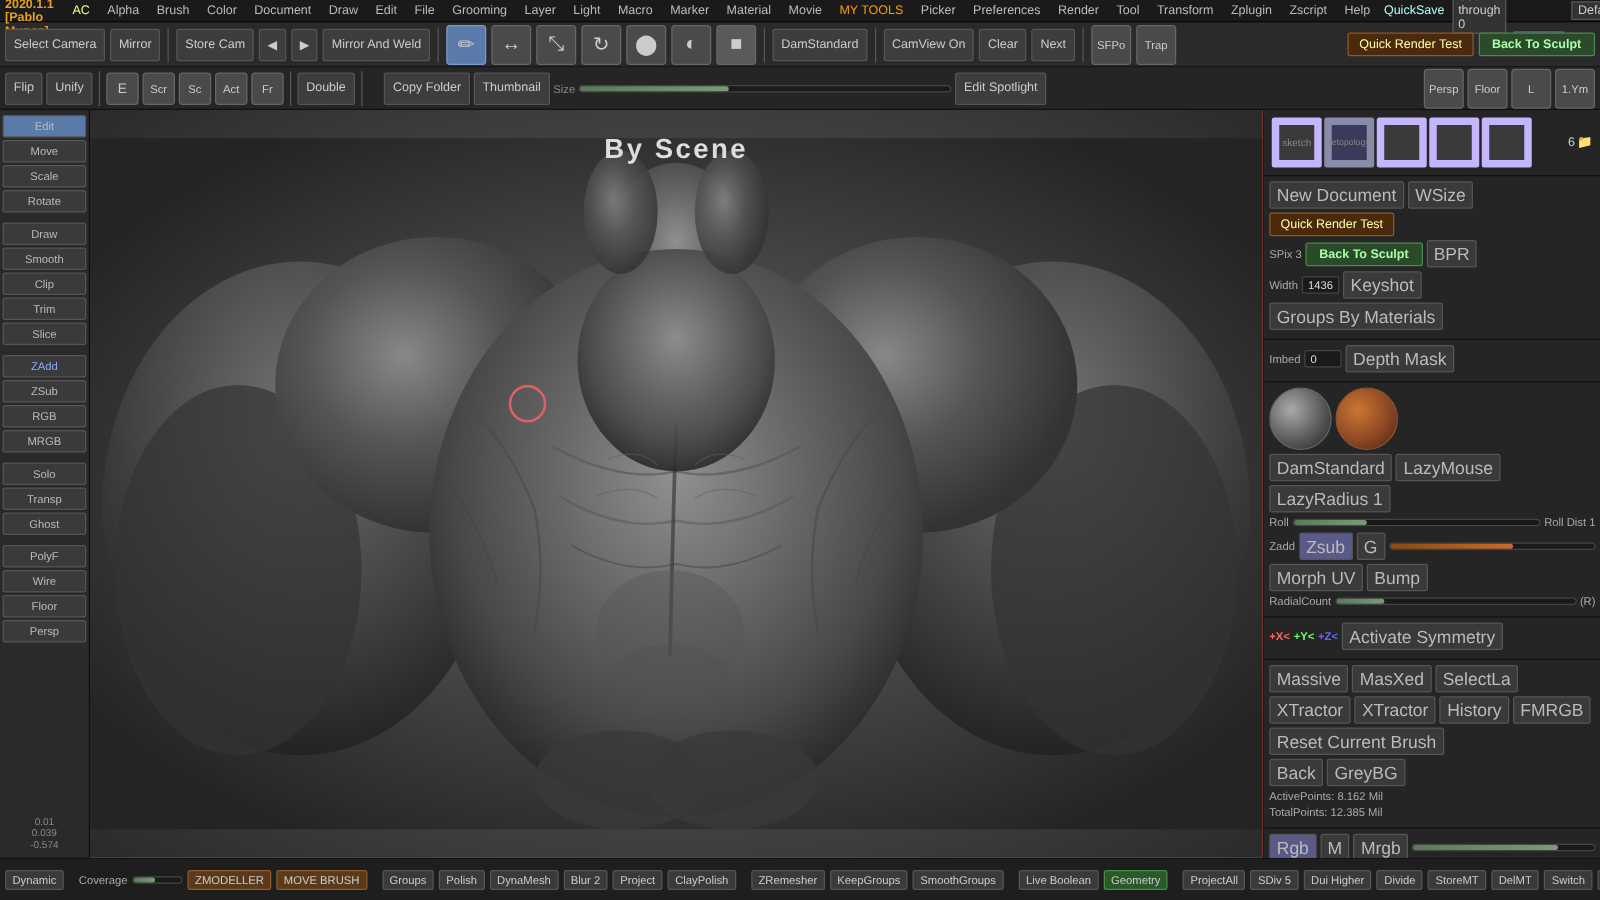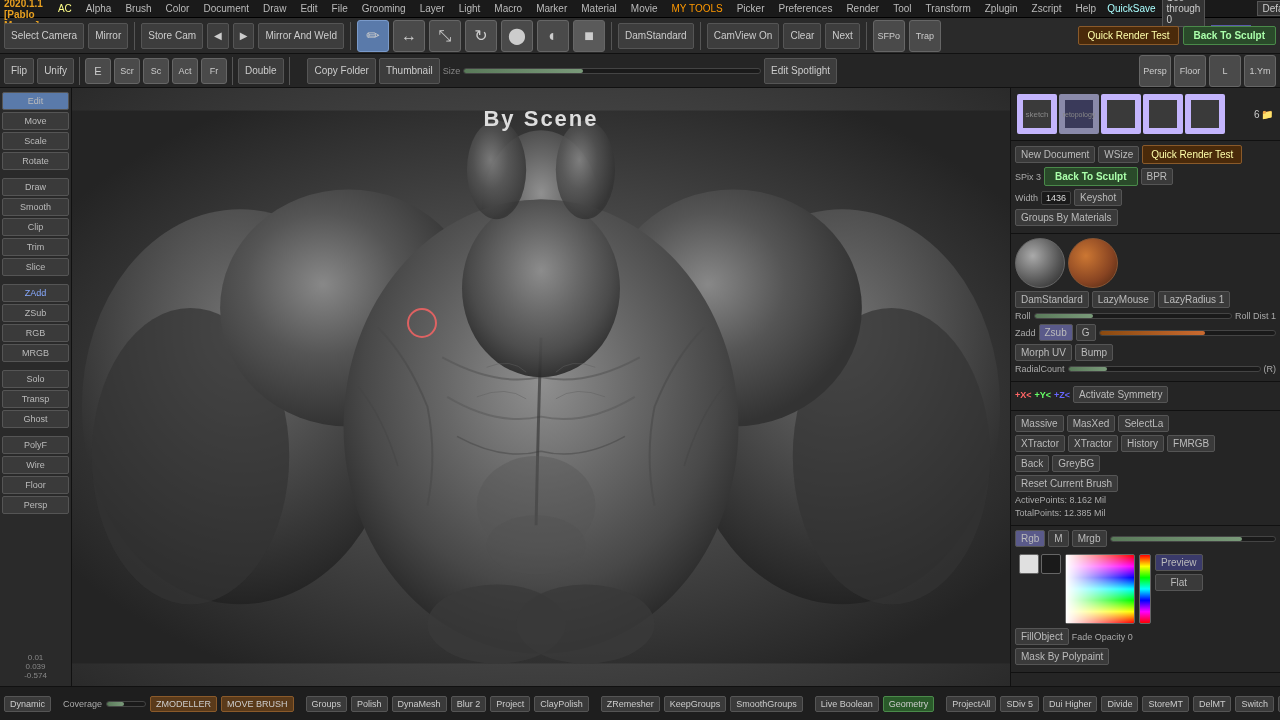--- a/index.html
+++ b/index.html
@@ -178,21 +178,21 @@
       display: flex;
       align-items: center;
       gap: 3px;
       margin-bottom: 3px;
       flex-wrap: wrap;
     }
     .r-btn {
       background: #3a3a3a;
       border: 1px solid #555;
       color: #bbb;
-      font-size: 10px;
+      font-size: 14px;
       padding: 2px 5px;
       cursor: pointer;
       border-radius: 2px;
       white-space: nowrap;
     }
     .r-btn.active { background: #5a5a8a; }
     .r-label {
       color: #aaa;
       font-size: 9px;
       white-space: nowrap;
@@ -614,20 +614,27 @@
       <div class="right-row">
         <span class="r-label">Width</span>
         <span class="r-value">1436</span>
         <button class="r-btn">Keyshot</button>
       </div>
       <div class="right-row">
         <button class="r-btn">Groups By Materials</button>
       </div>
     </div>
 
+    <div class="right-section">
+      <div class="right-row">
+        <span class="r-label">Imbed</span>
+        <span class="r-value">0</span>
+        <button class="r-btn">Depth Mask</button>
+      </div>
+    </div>
 
     <div class="right-section">
       <div class="right-row">
         <div class="brush-sphere"></div>
         <div class="brush-sphere-orange"></div>
       </div>
       <div class="right-row">
         <button class="r-btn">DamStandard</button>
         <button class="r-btn">LazyMouse</button>
         <button class="r-btn">LazyRadius 1</button>
@@ -677,25 +684,25 @@
         <button class="r-btn">MasXed</button>
         <button class="r-btn">SelectLa</button>
       </div>
       <div class="right-row">
         <button class="r-btn">XTractor</button>
         <button class="r-btn">XTractor</button>
         <button class="r-btn">History</button>
         <button class="r-btn">FMRGB</button>
       </div>
       <div class="right-row">
+        <button class="r-btn">Reset Current Brush</button>
+      </div>
+      <div class="right-row">
         <button class="r-btn">Back</button>
         <button class="r-btn">GreyBG</button>
-      </div>
-      <div class="right-row">
-        <button class="r-btn">Reset Current Brush</button>
       </div>
       <div class="right-row">
         <span class="r-label">ActivePoints: 8.162 Mil</span>
       </div>
       <div class="right-row">
         <span class="r-label">TotalPoints: 12.385 Mil</span>
       </div>
     </div>
 
     <div class="right-section">

